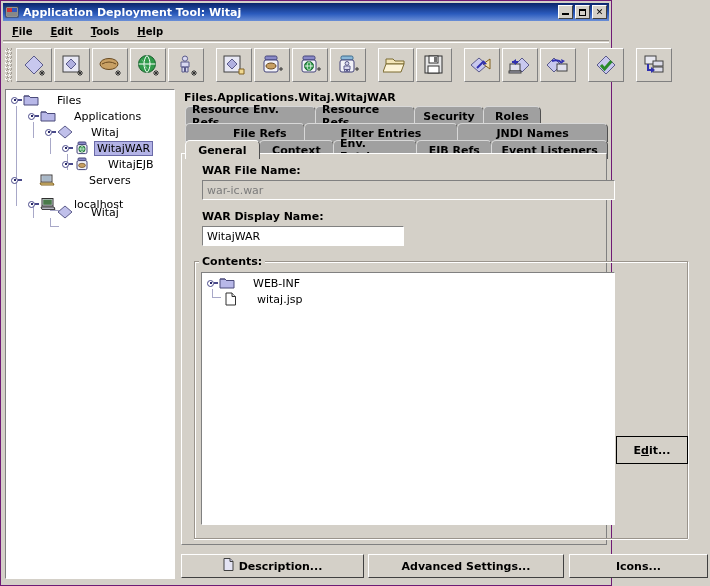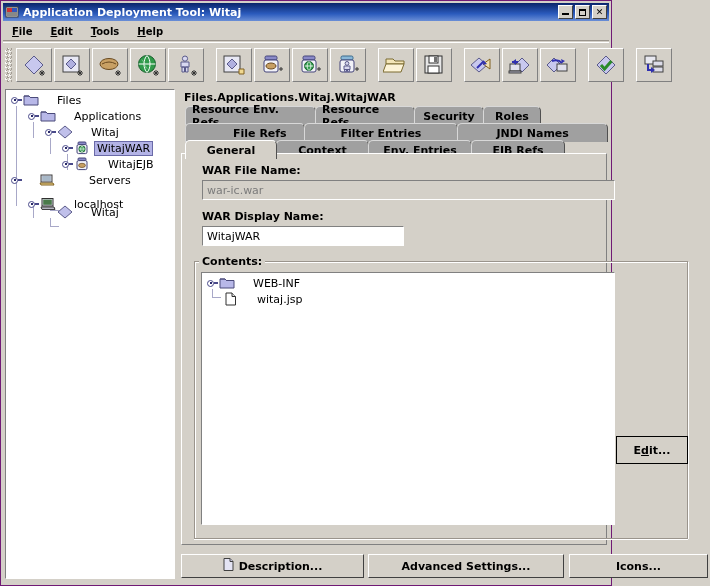--- a/index.html
+++ b/index.html
@@ -514,20 +514,21 @@
           <div class="tab" style="width:142px;margin-left:4px;padding-left:36px;">File Refs</div>
           <div class="tab" style="width:196px;">Filter Entries</div>
           <div class="tab" style="width:191px;">JNDI Names</div>
         </div>
 
         <div class="tabrow r3">
           <div class="tab active" style="width:92px;margin-left:4px;">General</div>
           <div class="tab" style="width:93px;">Context</div>
           <div class="tab" style="width:104px;">Env. Entries</div>
           <div class="tab" style="width:94px;">EJB Refs</div>
+          <div class="tab" style="width:146px;">Event Listeners</div>
         </div>
       </div>
 
       <div class="tabpanel">
 
         <span class="flabel" style="position:absolute;left:20px;top:10px;">WAR File Name:</span>
         <div class="ffield ro" style="position:absolute;left:20px;top:26px;width:413px;height:20px;">war-ic.war</div>
 
         <span class="flabel" style="position:absolute;left:20px;top:56px;">WAR Display Name:</span>
         <div class="ffield rw" style="position:absolute;left:20px;top:72px;width:202px;height:20px;">WitajWAR</div>

